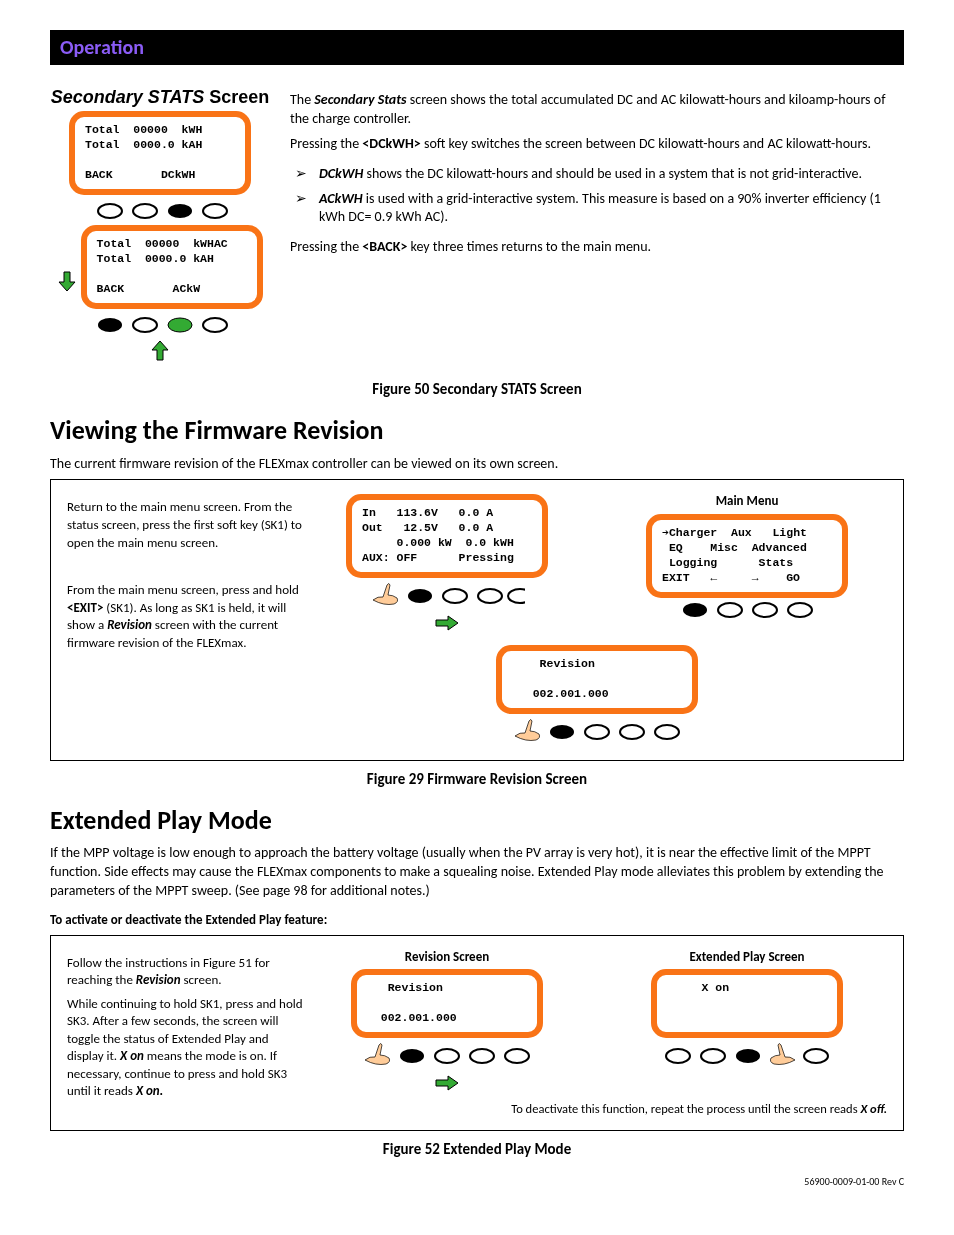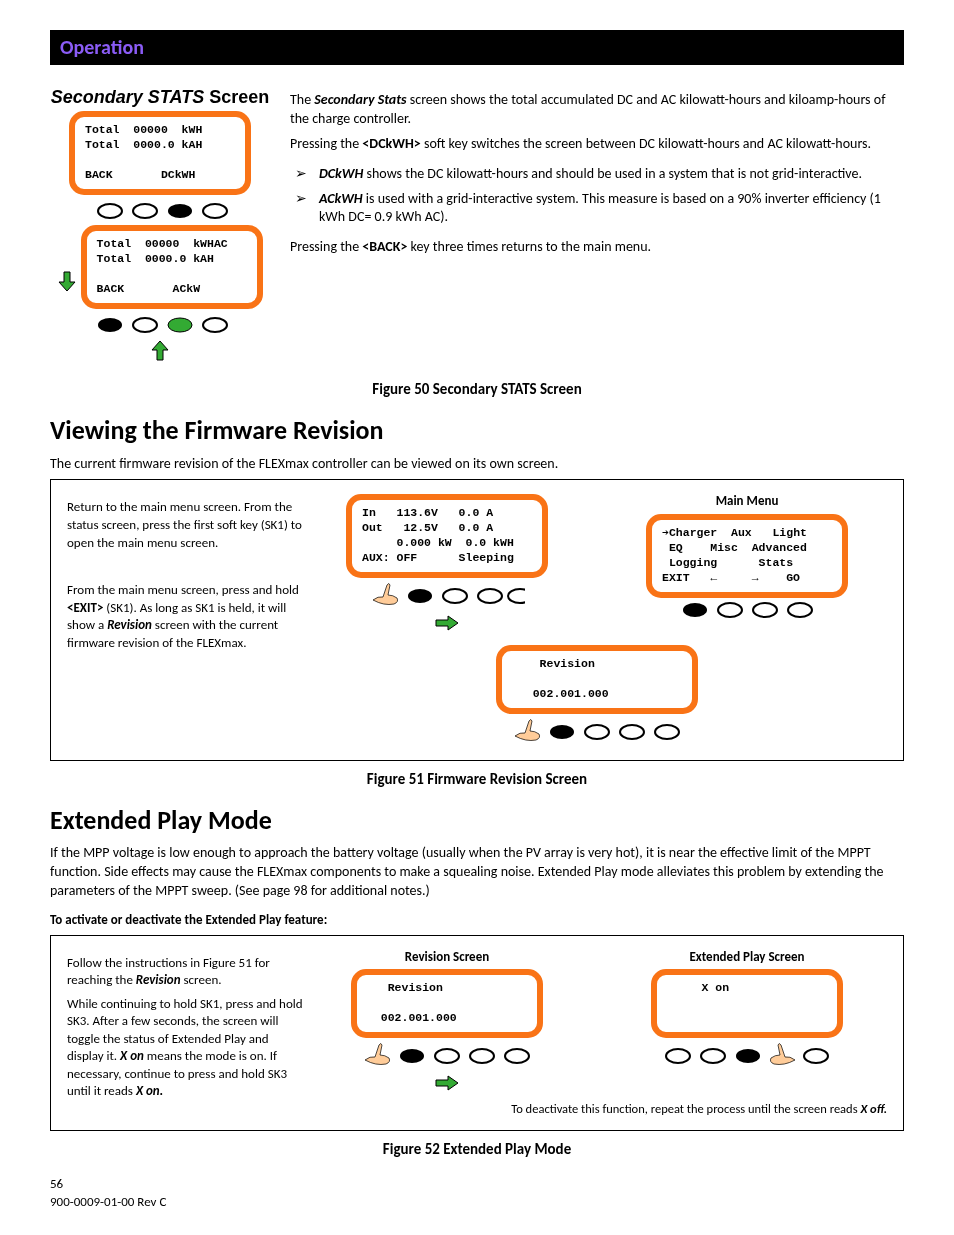--- a/index.html
+++ b/index.html
@@ -47,21 +47,21 @@
   .fig-title { text-align: center; font-weight: bold; font-size: 15px; margin: 8px 0 12px 0; }
   .bigbox { border: 1px solid #000; padding: 12px 16px; margin-top: 6px; }
   .row2 { display: flex; align-items:flex-start; }
   .instructions { flex: 0 0 240px; font-size: 13px; }
   .screens { flex: 1; display: flex; gap: 20px; justify-content:center;}
   .scr-col { text-align:center; flex:1;}
   .scr-title { font-weight: bold; font-size: 13px; margin-bottom: 2px;}
   .bullets { margin: 8px 0; padding-left: 5px; }
   .bullets li { list-style: none; position: relative; padding: 3px 0 3px 24px; }
   .bullets li:before { content: "➢"; position: absolute; left: 0; top: 3px; }
-  .footer { display:flex; justify-content:flex-end; font-size:13px; margin-top:16px;flex-direction:column;}
+  .footer { display:flex; justify-content:flex-end; font-size:10px; margin-top:16px;}
   .mono { font-family:"Courier New",monospace; font-weight:bold; font-size:11.5px; line-height:1.25; white-space:pre;}
   .hand-oval-row { display:flex; align-items:center; justify-content:center; gap:3px;}
   .hand svg { display:inline-block;}
   .green-arrow { display:inline-block; margin-top:3px;}
   .dock-title{font-weight:bold; font-size:13px; margin:10px 0 4px 0;}
   .deact-note{font-size:12.5px; text-align:right; margin-top:4px;}
 </style>
 </head>
 <body>
 
@@ -125,21 +125,21 @@
     <div class="instructions">
       <p>Return to the main menu screen.  From the status screen, press the first soft key (SK1) to open the main menu screen.</p>
       <p style="margin-top:30px"><span>From the main menu screen, press and hold </span><b>&lt;EXIT&gt;</b><span> (SK1).  As long as SK1 is held, it will show a </span><b><i>Revision</i></b><span> screen with the current firmware revision of the FLEXmax.</span></p>
     </div>
     <div style="flex:1">
       <div class="screens">
         <div class="scr-col">
           <div class="lcd wide"><span class="mono">In   113.6V   0.0 A
 Out   12.5V   0.0 A
      0.000 kW  0.0 kWH
-AUX: OFF      Sleeping</span></div>
+AUX: OFF      Pressing</span></div>
           <div class="hand-oval-row">
             <span class="hand"><svg width="32" height="26">
                   <path d="M3 20 q5 -4 10 -3 l4 -12 q2 -3 3 0 l-2 10 q5 0 9 3 q2 4 -3 6 q-10 2 -21 -4" fill="#fc9" stroke="#000" stroke-width="0.7"></path>
                 </svg></span>
             <svg width="120" height="20">
                 <ellipse cx="15" cy="10" rx="12" ry="7" fill="#000"></ellipse>
                 <ellipse cx="50" cy="10" rx="12" ry="7" fill="none" stroke="#000" stroke-width="2"></ellipse>
                 <ellipse cx="85" cy="10" rx="12" ry="7" fill="none" stroke="#000" stroke-width="2"></ellipse>
                 <ellipse cx="115" cy="10" rx="12" ry="7" fill="none" stroke="#000" stroke-width="2"></ellipse>
               </svg>
@@ -176,21 +176,21 @@
               <ellipse cx="15" cy="10" rx="12" ry="7" fill="#000"></ellipse>
               <ellipse cx="50" cy="10" rx="12" ry="7" fill="none" stroke="#000" stroke-width="2"></ellipse>
               <ellipse cx="85" cy="10" rx="12" ry="7" fill="none" stroke="#000" stroke-width="2"></ellipse>
               <ellipse cx="120" cy="10" rx="12" ry="7" fill="none" stroke="#000" stroke-width="2"></ellipse>
             </svg>
         </div>
       </div>
     </div>
   </div>
 </div>
-<div class="fig-title">Figure 51       Firmware Revision Screen</div>
+<div class="fig-title">Figure 29       Firmware Revision Screen</div>
 
 <h1>Extended Play Mode</h1>
 <p>If the MPP voltage is low enough to approach the battery voltage (usually when the PV array is very hot), it is near the effective limit of the MPPT function.  Side effects may cause the FLEXmax components to make a squealing noise.  Extended Play mode alleviates this problem by extending the parameters of the MPPT sweep.  (See page 98 for additional notes.)</p>
 <div class="dock-title">To activate or deactivate the Extended Play feature:</div>
 
 <div class="bigbox">
   <div class="row2">
     <div class="instructions">
       <p><span>Follow the instructions in Figure 51 for reaching the </span><b><i>Revision</i></b><span> screen.</span></p>
       <p><span>While continuing to hold SK1, press and hold SK3.  After a few seconds, the screen will toggle the status of Extended Play and display it.  </span><b><i>X on</i></b><span> means the mode is on.  If necessary, continue to press  and hold SK3 until it reads </span><b><i>X on.</i></b></p>

